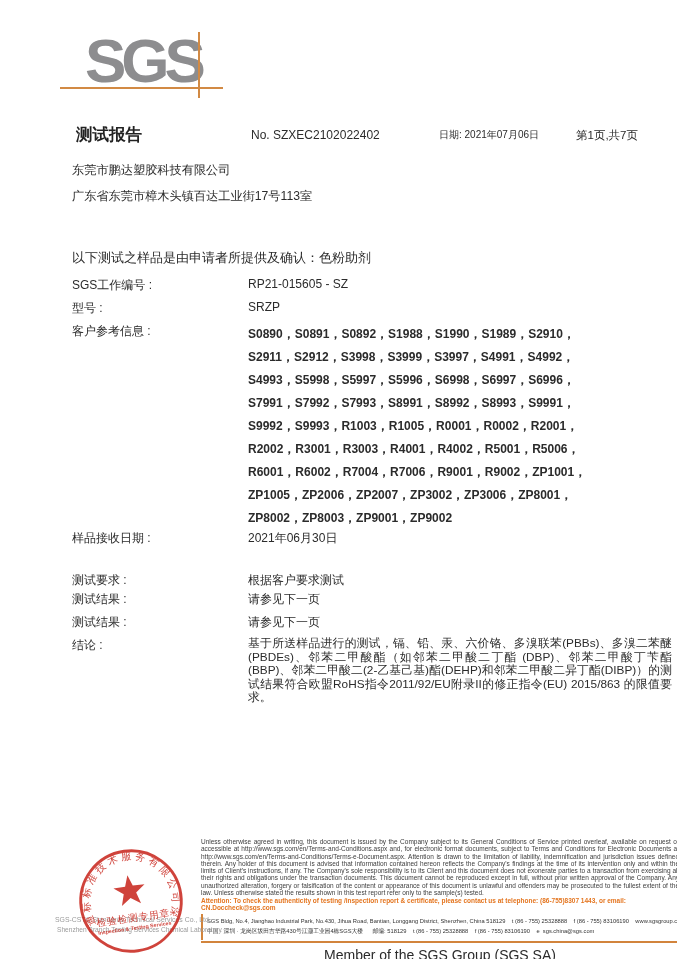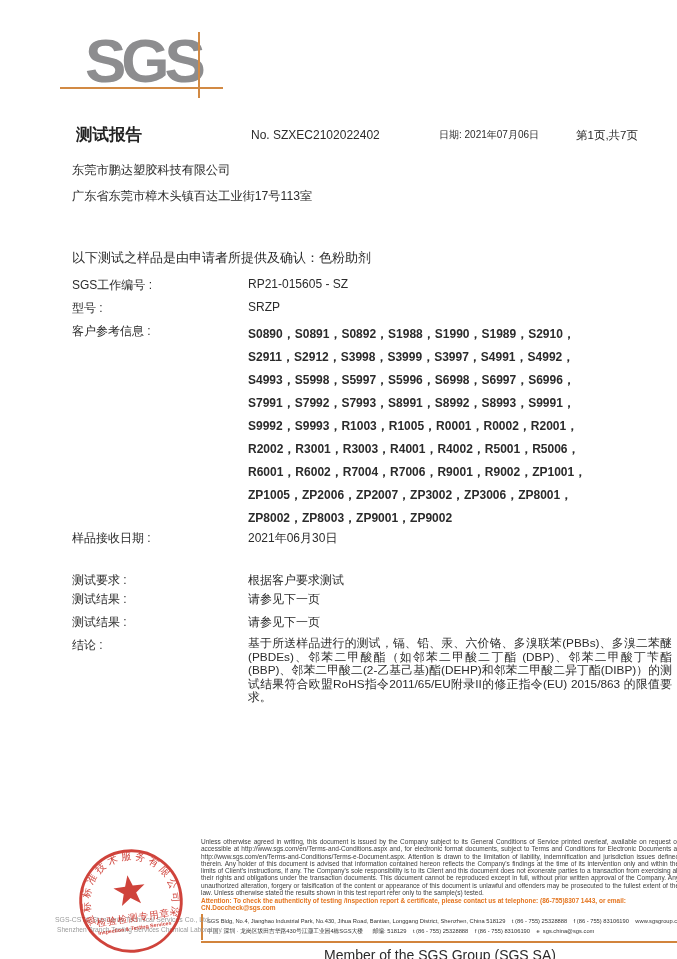--- a/index.html
+++ b/index.html
@@ -118,21 +118,21 @@
       <div class="value">请参见下一页</div>
     </div>
 
     <div class="row">
       <div class="label">测试结果 :</div>
       <div class="value">请参见下一页</div>
     </div>
 
     <div class="row auto">
       <div class="label">结论 :</div>
-      <div class="value conclusion-text">基于所送样品进行的测试，镉、铅、汞、六价铬、多溴联苯(PBBs)、多溴二苯醚(PBDEs)、邻苯二甲酸酯（如邻苯二甲酸二丁酯 (DBP)、邻苯二甲酸丁苄酯(BBP)、邻苯二甲酸二(2-乙基己基)酯(DEHP)和邻苯二甲酸二异丁酯(DIBP)）的测试结果符合欧盟RoHS指令2011/65/EU附录II的修正指令(EU) 2015/863 的限值要求。</div>
+      <div class="value conclusion-text">基于所送样品进行的测试，镉、铅、汞、六价铬、多溴联苯(PBBs)、多溴二苯醚(PBDEs)、邻苯二甲酸酯（如邻苯二甲酸二丁酯 (DBP)、邻苯二甲酸丁苄酯(BBP)、邻苯二甲酸二(2-乙基己基)酯(DEHP)和邻苯二甲酸二异丁酯(DIBP)）的测试结果符合欧盟RoHS指令2011/92/EU附录II的修正指令(EU) 2015/863 的限值要求。</div>
     </div>
 
   </div>
 
   <div class="footer-right">
     <div class="disclaimer">Unless otherwise agreed in writing, this document is issued by the Company subject to its General Conditions of Service printed overleaf, available on request or accessible at http://www.sgs.com/en/Terms-and-Conditions.aspx and, for electronic format documents, subject to Terms and Conditions for Electronic Documents at http://www.sgs.com/en/Terms-and-Conditions/Terms-e-Document.aspx. Attention is drawn to the limitation of liability, indemnification and jurisdiction issues defined therein. Any holder of this document is advised that information contained hereon reflects the Company's findings at the time of its intervention only and within the limits of Client's instructions, if any. The Company's sole responsibility is to its Client and this document does not exonerate parties to a transaction from exercising all their rights and obligations under the transaction documents. This document cannot be reproduced except in full, without prior written approval of the Company. Any unauthorized alteration, forgery or falsification of the content or appearance of this document is unlawful and offenders may be prosecuted to the fullest extent of the law. Unless otherwise stated the results shown in this test report refer only to the sample(s) tested.</div>
     <div class="attention">Attention: To check the authenticity of testing /inspection report &amp; certificate, please contact us at telephone: (86-755)8307 1443, or email: CN.Doccheck@sgs.com</div>
     <div class="addr-block">
       <div class="addr-line">SGS Bldg, No.4, Jianghao Industrial Park, No.430, Jihua Road, Bantian, Longgang District, Shenzhen, China 518129    t (86 - 755) 25328888    f (86 - 755) 83106190    www.sgsgroup.com.cn</div>
       <div class="addr-line">中国 · 深圳 · 龙岗区坂田吉华路430号江灏工业园4栋SGS大楼      邮编: 518129    t (86 - 755) 25328888    f (86 - 755) 83106190    e  sgs.china@sgs.com</div>

